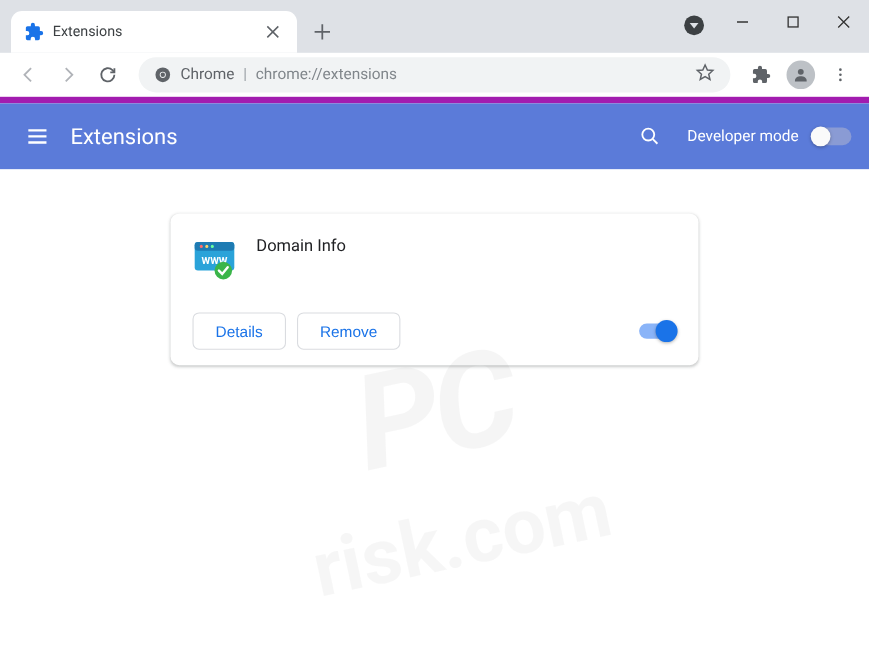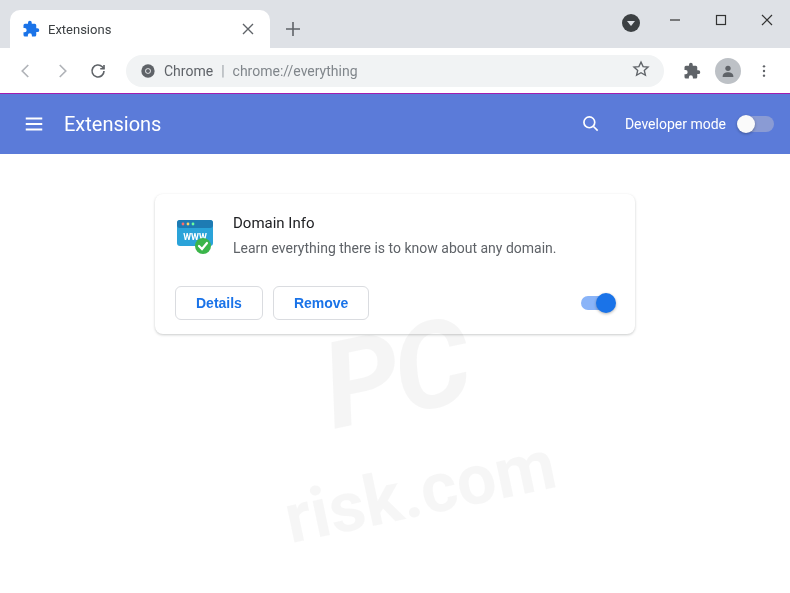--- a/index.html
+++ b/index.html
@@ -12,21 +12,21 @@
 .tab-title { font-size: 13px; color: #3c4043; flex:1; }
 .tab-close { color: #5f6368; font-size: 16px; cursor: pointer; width:20px; text-align:center;}
 .new-tab { width: 30px; height: 30px; display:flex; align-items:center; justify-content:center; margin-left:8px; margin-bottom:4px; color:#5f6368; font-size:20px; cursor:pointer;}
 .win-controls { position: absolute; right: 0; top: 0; display: flex; height: 40px; }
 .win-btn { width: 46px; display:flex; align-items:center; justify-content:center; color:#333; font-size:14px;}
 .win-btn svg { width:12px; height:12px;}
 .caret-down { position:absolute; right:150px; top:14px; width:18px;height:18px; background:#3c4043; border-radius:50%; display:flex;align-items:center;justify-content:center;}
 .caret-down::after{content:"";border-left:4px solid transparent;border-right:4px solid transparent;border-top:5px solid #dee1e6;}
 
 
-.toolbar { height: 46px; background: #fff; border-bottom: 1px solid #a21caf; display:flex; align-items:center; padding:10px 10px; gap:4px; }
+.toolbar { height: 46px; background: #fff; border-bottom: 6px solid #a21caf; display:flex; align-items:center; padding:10px 10px; gap:4px; }
 .nav-btn { width:32px; height:32px; display:flex; align-items:center; justify-content:center; color:#5f6368; border-radius:50%;}
 .nav-btn.disabled { color:#b0b3b8; }
 .omnibox { flex:1; height:32px; background:#f1f3f4; border-radius:16px; display:flex; align-items:center; padding:0 14px; margin:0 8px; gap:8px; }
 .omni-icon { width:16px;height:16px; display:flex;align-items:center;justify-content:center; color:#5f6368;}
 .omni-label { color:#5f6368; font-size:14px; }
 .omni-divider { color:#9aa0a6; font-size:14px; }
 .omni-url { color:#80868b; font-size:14px; flex:1; }
 .omni-star { color:#5f6368; }
 .tb-icon { width:32px;height:32px;display:flex;align-items:center;justify-content:center;color:#5f6368;}
 .avatar { width:26px;height:26px;border-radius:50%;background:#bdc1c6;display:flex;align-items:center;justify-content:center;}
@@ -50,21 +50,21 @@
 .content{ background:#fff;}
 .watermark{ position:absolute; inset:0; display:flex; align-items:center; justify-content:center; opacity:.06; font-size:120px; font-weight:700; font-style:italic; transform:rotate(-12deg); color:#6b6b6b; pointer-events:none; letter-spacing:-4px;}
 .watermark2{ position:absolute; inset:0; display:flex; align-items:center; justify-content:center; opacity:.05; font-size:70px; font-weight:700; transform:rotate(-12deg) translateY(120px); color:#6b6b6b; pointer-events:none;}
 
 .card{ width:480px; margin:0 auto; background:#fff; border-radius:8px; box-shadow:0 1px 3px rgba(60,64,67,.18),0 1px 2px rgba(60,64,67,.1); padding:20px 20px 14px 20px;}
 .card-top{ display:flex; gap:18px;}
 .ext-icon{ width:40px;height:40px; flex-shrink:0; margin-top:2px;}
 .card-title{ font-size:15px; color:#202124; font-weight:400; margin-bottom:6px;}
 .card-desc{ font-size:14px; color:#5f6368; line-height:1.45;}
 .card-bottom{ display:flex; align-items:center; margin-top:28px; gap:10px;}
-.pill-btn{ border:1px solid #dadce0; background:#fff; color:#1a73e8; font-size:14px; font-weight:700; padding:8px 20px; border-radius:6px; cursor:pointer;}
+.pill-btn{ border:1px solid #dadce0; background:#fff; color:#1a73e8; font-size:14px; font-weight:400; padding:8px 20px; border-radius:6px; cursor:pointer;}
 .spacer{flex:1;}
 
 
 .card .toggle{ width:34px; height:14px;}
 .card .toggle .knob{ width:20px;height:20px; top:-3px;}
 </style>
 </head>
 <body>
 
 <div class="titlebar">
@@ -126,21 +126,21 @@
   <div class="omnibox">
     <span class="omni-icon">
       <svg width="16" height="16" viewBox="0 0 24 24">
           <circle cx="12" cy="12" r="10" fill="#5f6368"></circle>
           <circle cx="12" cy="12" r="4.2" fill="#f1f3f4"></circle>
           <circle cx="12" cy="12" r="3" fill="#5f6368"></circle>
         </svg>
     </span>
     <span class="omni-label">Chrome</span>
     <span class="omni-divider">|</span>
-    <span class="omni-url">chrome://everything</span>
+    <span class="omni-url">chrome://extensions</span>
     <span class="omni-star">
       <svg width="18" height="18" viewBox="0 0 24 24">
           <path fill="none" stroke="currentColor" stroke-width="1.8" d="M12 2.8l2.8 6 6.6.6-5 4.5 1.5 6.4L12 17l-5.9 3.3 1.5-6.4-5-4.5 6.6-.6z"></path>
         </svg>
     </span>
   </div>
   <div class="tb-icon">
     <svg width="18" height="18" viewBox="0 0 24 24">
         <path fill="currentColor" d="M20.5 11H19V7a2 2 0 0 0-2-2h-4V3.5a2.5 2.5 0 1 0-5 0V5H4a2 2 0 0 0-2 2v3.8h1.5a2.7 2.7 0 0 1 0 5.4H2V20a2 2 0 0 0 2 2h3.8v-1.5a2.7 2.7 0 0 1 5.4 0V22H17a2 2 0 0 0 2-2v-4h1.5a2.5 2.5 0 0 0 0-5z"></path>
       </svg>
@@ -198,21 +198,20 @@
           <circle cx="8" cy="8" r="1.4" fill="#ff6b6b"></circle>
             <circle cx="13" cy="8" r="1.4" fill="#ffd166"></circle>
             <circle cx="18" cy="8" r="1.4" fill="#6bff9e"></circle>
           <text x="20" y="24" text-anchor="middle" font-size="9" font-weight="700" fill="#fff">WWW</text>
           <circle cx="28" cy="30" r="8" fill="#3bb54a"></circle>
           <path d="M24 30l3 3 5-6" stroke="#fff" stroke-width="2.2" fill="none" stroke-linecap="round"></path>
         </svg>
       </div>
       <div>
         <div class="card-title">Domain Info</div>
-        <div class="card-desc">Learn everything there is to know about any domain.</div>
       </div>
     </div>
     <div class="card-bottom">
       <button class="pill-btn">Details</button>
       <button class="pill-btn">Remove</button>
       <div class="spacer"></div>
       <div class="toggle on-blue">
           <div class="knob"></div>
         </div>
     </div>

